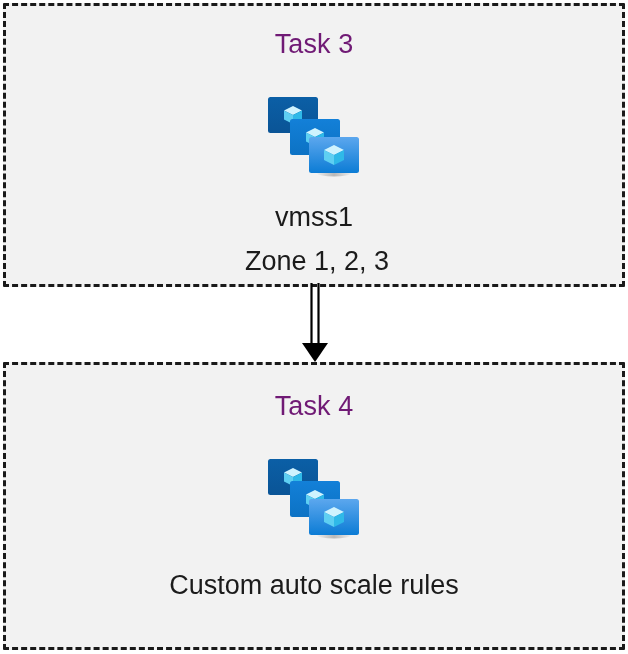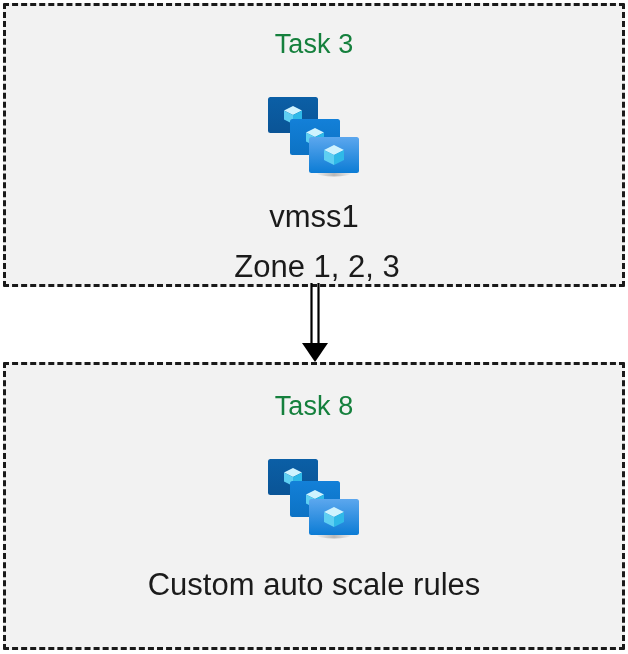--- a/index.html
+++ b/index.html
@@ -45,31 +45,31 @@
 
   
   .box-content {
     position: absolute;
     left: 0;
     right: 0;
     text-align: center;
   }
 
   .task-title {
-    color: #15803d;
+    color: #701a75;
     font-size: 27px;
     line-height: 32px;
     letter-spacing: 0.1px;
     font-weight: 400;
     white-space: nowrap;
   }
 
   .node-label {
     color: #1b1b1b;
-    font-size: 31px;
+    font-size: 27px;
     line-height: 34px;
     font-weight: 400;
     white-space: nowrap;
   }
 
   
   .vmss-icon {
     width: 100px;
     height: 95px;
     display: inline-block;
@@ -82,21 +82,21 @@
     left: 294px;
     top: 283px;
     width: 42px;
     height: 82px;
   }
 
   
   #task3-title { top: 28px; }
   #task3-icon  { top: 90px; }
   #task3-name  { top: 200px; }
-  #task3-zone  { top: 250px; margin-left: 6px; }
+  #task3-zone  { top: 244px; margin-left: 6px; }
 
   #task4-title { top: 390px; }
   #task4-icon  { top: 452px; }
   #task4-name  { top: 568px; }
 </style>
 </head>
 <body>
 
 <div class="diagram">
 
@@ -174,21 +174,21 @@
     <svg viewBox="0 0 42 82" width="42" height="82" xmlns="http://www.w3.org/2000/svg">
       <line x1="17.5" y1="0" x2="17.5" y2="62" stroke="#000000" stroke-width="2.2"></line>
       <line x1="24.5" y1="0" x2="24.5" y2="62" stroke="#000000" stroke-width="2.2"></line>
       <polygon points="8,60 34,60 21,79" fill="#000000"></polygon>
     </svg>
   </div>
 
   <div class="group-box" id="box-task4"></div>
 
   <div class="box-content" id="task4-title">
-    <span class="task-title">Task 8</span>
+    <span class="task-title">Task 4</span>
   </div>
 
   <div class="box-content" id="task4-icon">
     <span class="vmss-icon">
       <svg viewBox="0 0 100 95" width="100" height="95" xmlns="http://www.w3.org/2000/svg">
         <defs>
           <linearGradient id="g4front" x1="0" y1="0" x2="0" y2="1">
             <stop offset="0" stop-color="#5CA7EE"></stop>
             <stop offset="1" stop-color="#0C7CD5"></stop>
           </linearGradient>

